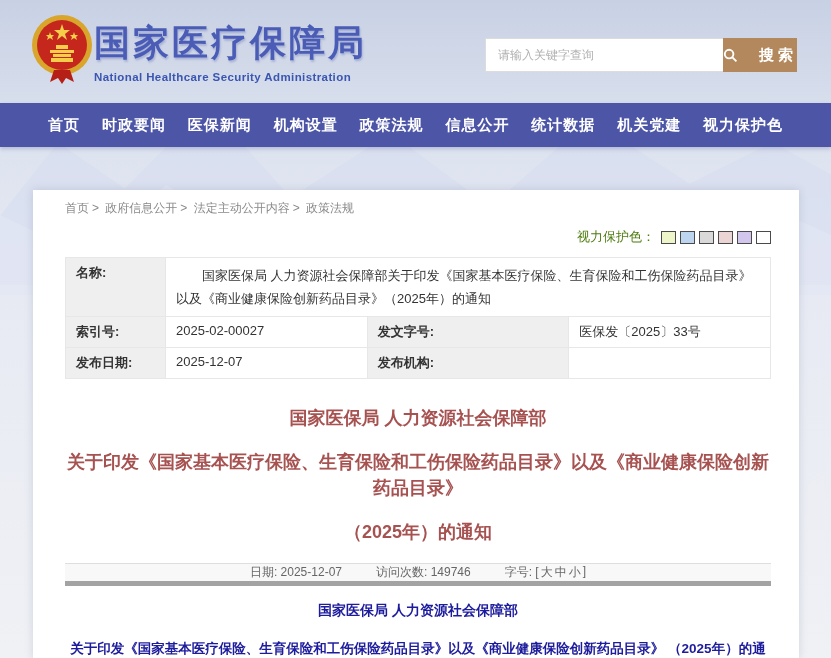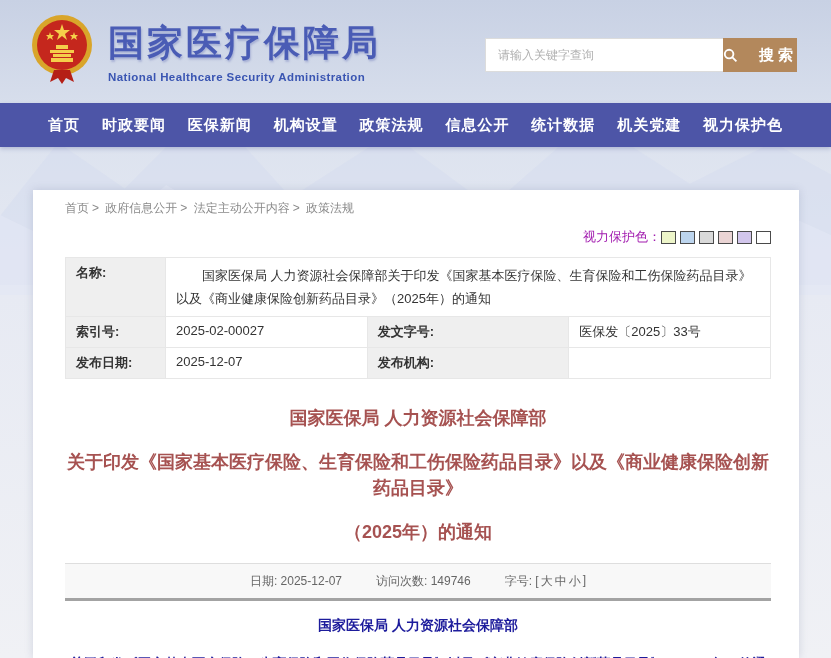--- a/index.html
+++ b/index.html
@@ -13,21 +13,21 @@
   .mountain { position:absolute; left:0; width:100%; pointer-events:none; }
   .m1 { top:55px; height:230px; background:#d5dcee; opacity:.55;
         clip-path:polygon(0 70%,7% 38%,15% 58%,25% 22%,35% 62%,47% 34%,59% 66%,71% 28%,83% 56%,93% 38%,100% 52%,100% 100%,0 100%); }
   .m2 { top:95px; height:200px; background:#e2e7f3; opacity:.7;
         clip-path:polygon(0 60%,10% 80%,20% 45%,32% 75%,45% 50%,58% 78%,70% 48%,82% 72%,92% 55%,100% 70%,100% 100%,0 100%); }
 
   
   .header { position:relative; height:103px; z-index:3; }
   .logo-link { position:absolute; left:30px; top:14px; display:flex; align-items:center; text-decoration:none; cursor:pointer; }
   .emblem { width:64px; height:74px; }
-  .site-text { margin-left:14px; }
+  .site-text { }
   .site-title {
     font-size:36px; font-weight:bold; letter-spacing:3px; color:#4a5cb5;
     text-shadow:1px 2px 2px rgba(120,130,190,.45);
   }
   .site-sub { font-size:11.5px; font-weight:bold; color:#3a55b2; margin-top:3px; letter-spacing:.4px; }
   .search-wrap { position:absolute; left:485px; top:38px; display:flex; height:34px; width:312px; }
   .search-input {
     flex:1; border:1px solid #dcdcdc; border-right:none; background:#fff;
     font-size:12px; padding:0 12px; color:#0369a1; outline:none;
   }
@@ -48,36 +48,36 @@
   
   .card {
     position:absolute; z-index:2; left:33px; top:190px; width:766px; height:468px;
     background:#fff; box-shadow:0 0 8px rgba(90,100,140,.22); padding:8px 28px 0 32px;
   }
   .breadcrumb { font-size:12px; color:#8a8a8a; padding-top:2px; }
   .breadcrumb a { color:#8a8a8a; text-decoration:none; cursor:pointer; }
   .breadcrumb .sep { margin:0 3px; }
 
   .eye-row { display:flex; justify-content:flex-end; align-items:center; margin-top:12px; height:16px; }
-  .eye-label { font-size:13px; color:#a21caf; margin-right:0; }
+  .eye-label { font-size:13px; color:#4d7c0f; margin-right:6px; }
   .swatches { display:flex; gap:4px; }
   .swatch { width:15px; height:13px; border:1px solid #4a4a4a; cursor:pointer; }
 
   table.doc { width:100%; border-collapse:collapse; margin-top:12px; table-layout:fixed;border-radius:21px; }
   table.doc td { border:1px solid #e7e7e7; font-size:13px; color:#333; padding:6px 10px; vertical-align:top; }
   td.lbl { background:#efefef; font-weight:bold; width:100px; white-space:nowrap; }
   td.val-name { line-height:23px; text-indent:2em; }
   td.val { }
 
   .art-title { margin-top:26px; text-align:center; color:#a65251; font-weight:bold; font-size:18px; }
   .art-title .tline { line-height:26px; margin-bottom:18px; }
 
   .meta-bar {
-    margin-top:4px; background:#f8f8f8; border-top:1px solid #dedede; border-bottom:3px solid #a3a3a3;
-    height:38px; display:flex; align-items:center; justify-content:center; gap:34px;
+    margin-top:4px; background:#f8f8f8; border-top:1px solid #dedede; border-bottom:5px solid #a3a3a3;
+    height:23px; display:flex; align-items:center; justify-content:center; gap:34px;
     font-size:12px; color:#666;
   }
   .meta-bar .fs { display:flex; gap:2px; }
   .meta-bar .fs span[data-interactable="true"] { cursor:pointer; }
 
   .body-text { text-align:center; color:#1d1c9c; font-weight:bold; }
   .b1 { margin-top:16px; font-size:14px; }
   .b2 { margin-top:20px; font-size:13.5px; }
 </style>
 </head>

